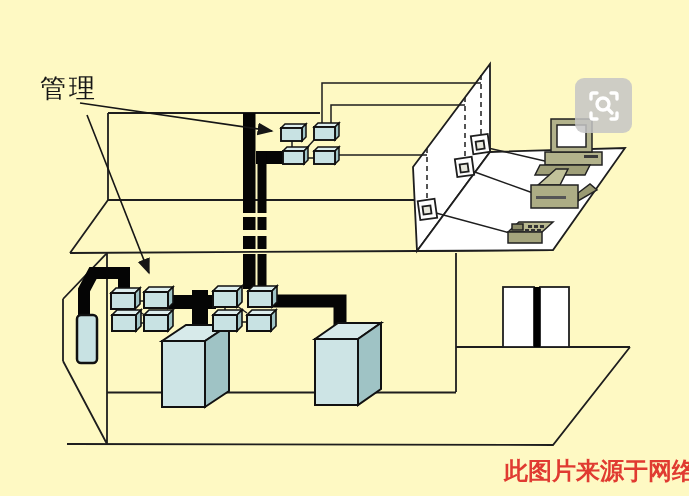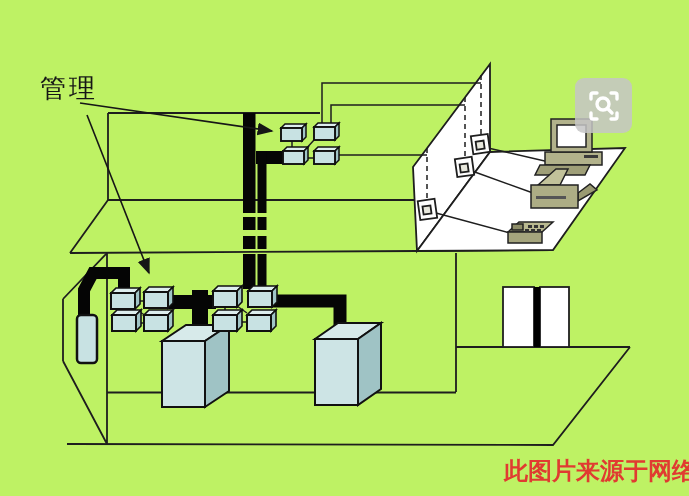--- a/index.html
+++ b/index.html
@@ -1,17 +1,17 @@
 <!DOCTYPE html>
 <html><head>
 <meta charset="utf-8">
 <style>
   html,body{margin:0;padding:0;background:#fff;}
   body{font-family:"Liberation Sans","DejaVu Sans",sans-serif;}
-  .canvas{position:relative;width:689px;height:496px;background:#bef264;overflow:hidden;}
+  .canvas{position:relative;width:689px;height:496px;background:#fef9c3;overflow:hidden;}
   .canvas svg.art{position:absolute;left:0;top:0;}
   .lbl-mgmt{
     position:absolute;left:40px;top:71px;
     font-size:26px;letter-spacing:3px;color:#161616;font-weight:500;
   }
   .caption{
     position:absolute;left:504px;top:456px;width:190px;
     font-size:24px;line-height:30px;color:#e03b31;font-weight:bold;
     text-align:right;letter-spacing:0px;white-space:nowrap;
   }

